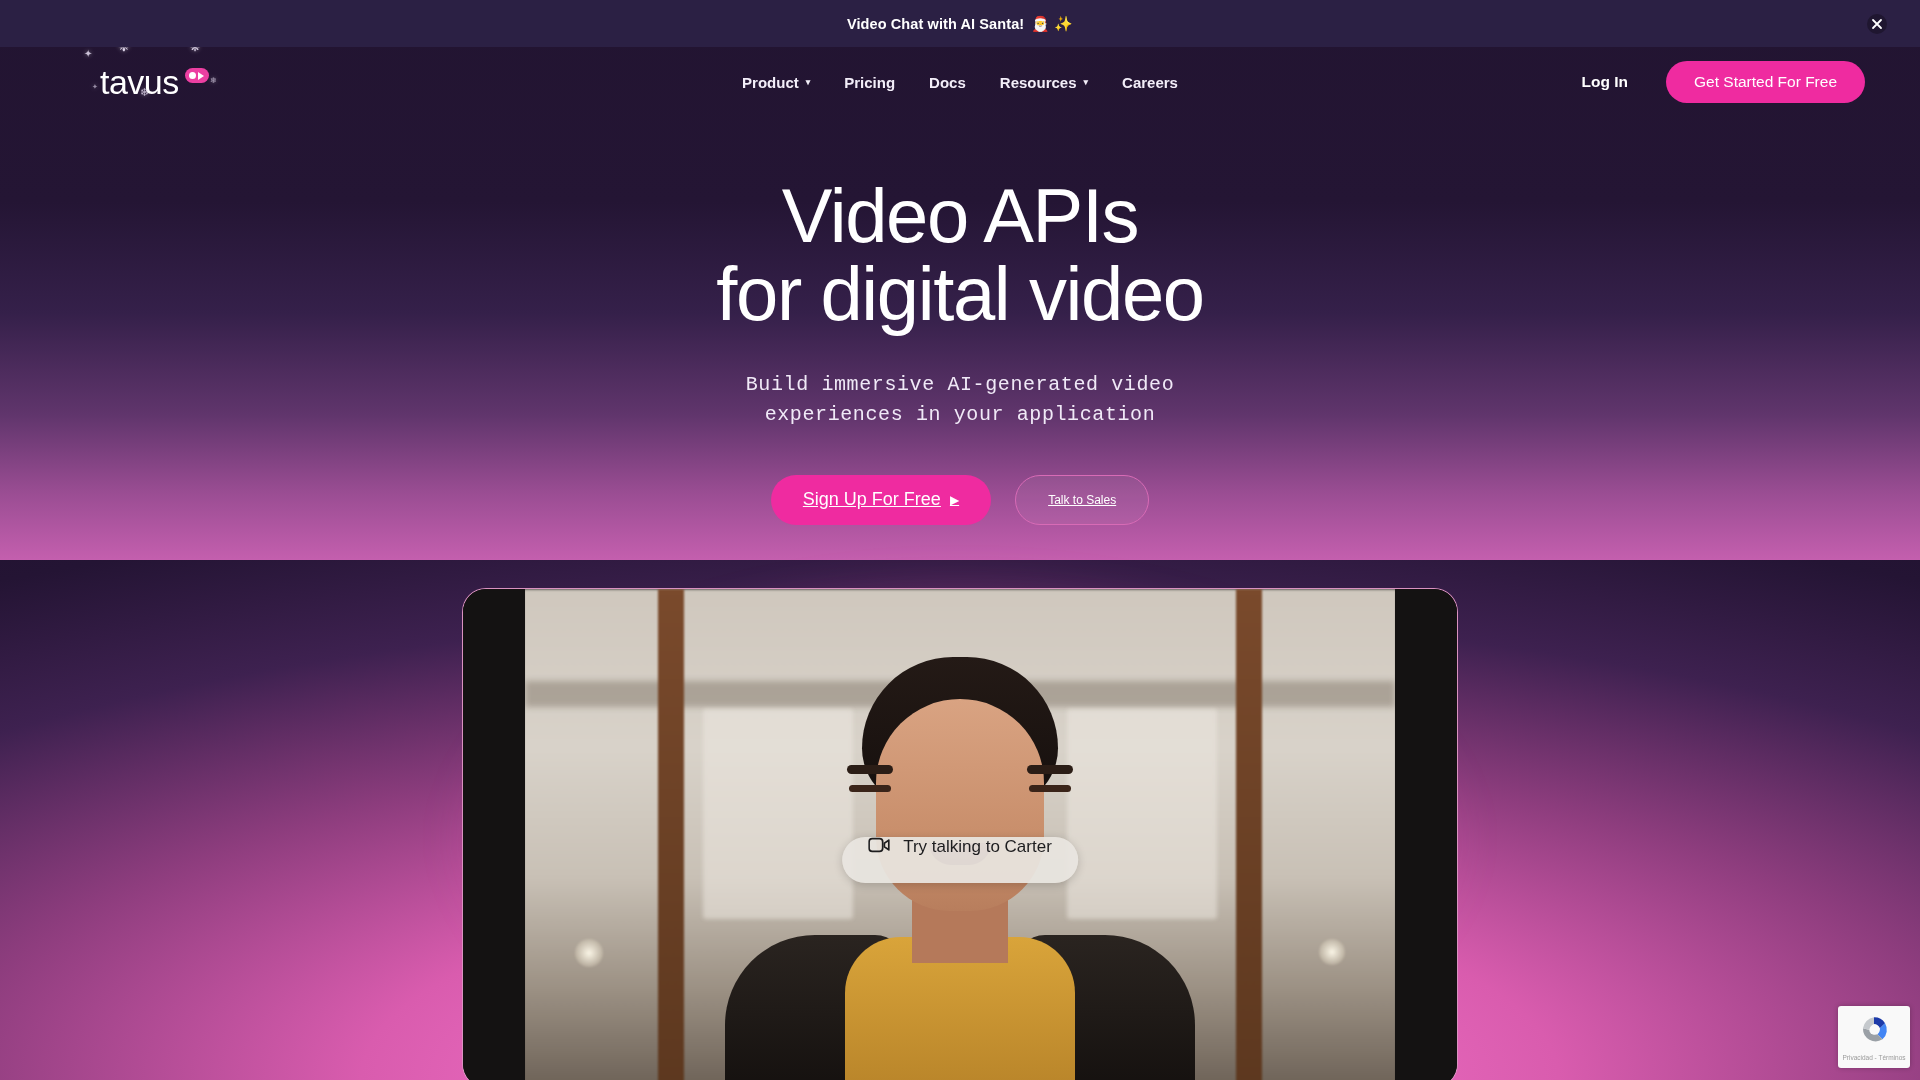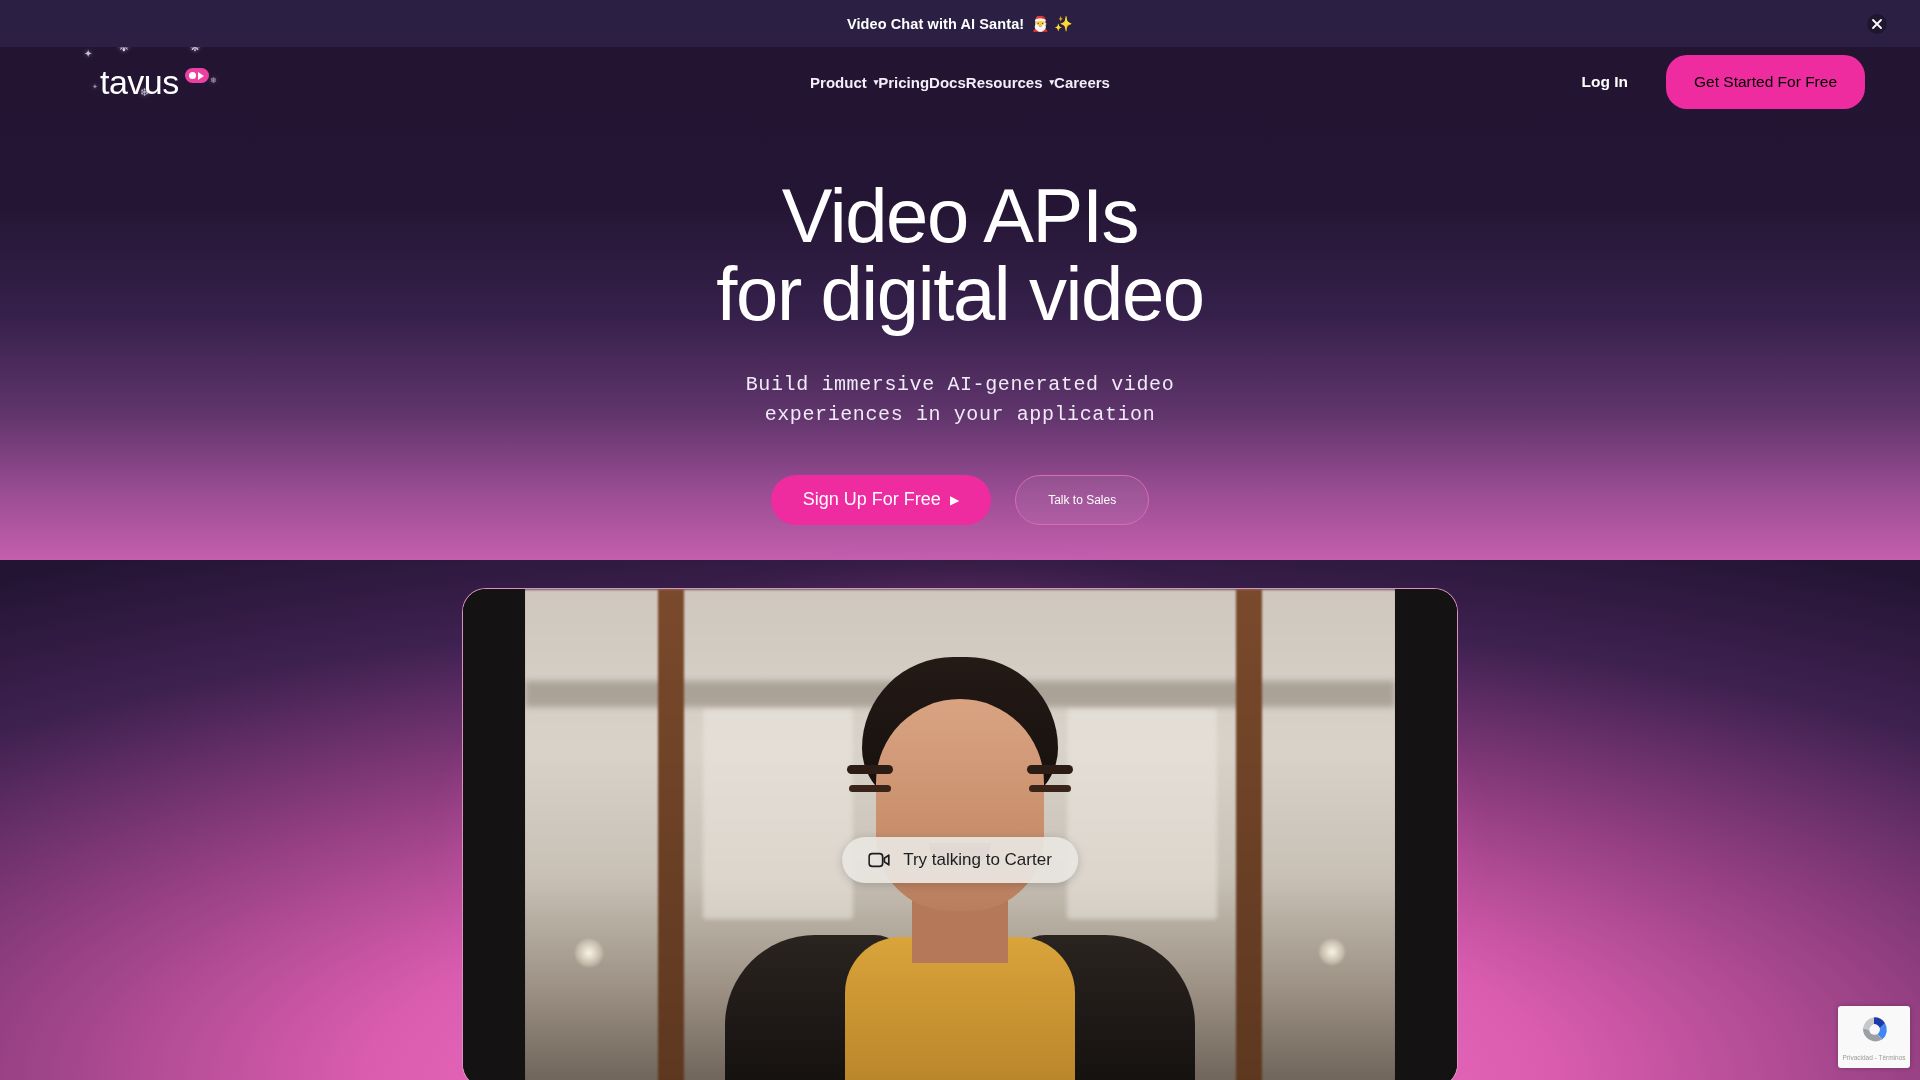--- a/index.html
+++ b/index.html
@@ -80,41 +80,41 @@
   }
   .snow.s1 { left:-16px; top:-16px; font-size:10px; opacity:.85; }
   .snow.s2 { left:18px; top:-26px; font-size:14px; opacity:.95; }
   .snow.s3 { left:90px; top:-24px; font-size:12px; opacity:.9; }
   .snow.s4 { left:40px; top:22px; font-size:11px; opacity:.8; }
   .snow.s5 { left:-8px; top:18px; font-size:7px; opacity:.6; }
   .snow.s6 { left:110px; top:12px; font-size:8px; opacity:.7; }
 
   .nav {
     position:absolute; left:50%; transform:translateX(-50%);
-    display:flex; align-items:flex-start; 
+    display:flex; align-items:flex-start; gap:34px;
   }
   .nav-item {
     font-size:15px; font-weight:bold; color:#f3eef9;
     display:flex; align-items:center; gap:7px;
     cursor:pointer; white-space:nowrap;
     text-decoration:none;
   }
   .caret { font-size:9px; color:#f3eef9; line-height:1; }
 
   .header-right {
     position:absolute; right:55px; display:flex; align-items:center; gap:38px;
   }
   .login-link {
     font-size:15.5px; font-weight:bold; color:#ffffff; cursor:pointer;
     text-decoration:none;
   }
   .cta-pill {
     background:#ef2ba0;
-    color:#000000; font-size:15.5px; font-weight:normal;
-    padding:0 28px; height:54px; border-radius:21px;
+    color:#ffffff; font-size:15.5px; font-weight:normal;
+    padding:0 28px; height:42px; border-radius:21px;
     display:flex; align-items:center; justify-content:center;
     cursor:pointer; border:none; white-space:nowrap;
     font-family:"Liberation Sans", sans-serif;
   }
 
   
   .hero {
     position:absolute; left:0; top:117px; width:1920px;
     display:flex; flex-direction:column; align-items:center;
     z-index:10;
@@ -124,21 +124,21 @@
     font-size:76px; line-height:1.03; font-weight:400;
     color:#ffffff; text-align:center; letter-spacing:-1.4px;
   }
   .hero-sub {
     margin-top:36px;
     font-family:"Liberation Mono", monospace;
     font-size:20px; line-height:1.5; color:#f0e9f7;
     text-align:center; letter-spacing:0.6px;
   }
   .hero-actions {
-    margin-top:45px; display:flex; align-items:center; gap:24px;
+    margin-top:45px; display:flex; align-items:center; gap:24px;text-decoration:underline;
   }
   .btn-primary {
     background:#ef2ba0; color:#fff;
     font-size:18px; height:50px; padding:0 32px; border-radius:25px;
     display:flex; align-items:center; gap:9px; cursor:pointer; border:none;
     font-family:"Liberation Sans", sans-serif;
   }
   .btn-primary .play { font-size:12px; line-height:1; }
   .btn-secondary {
     background:rgba(255,255,255,0.05);
@@ -257,21 +257,21 @@
     background:linear-gradient(180deg,#2a2420,#15110f);
     border-radius:30px 90px 0 0;
   }
 
   .try-pill {
     position:absolute; left:50%; transform:translateX(-50%);
     top:248px;
     background:rgba(232,229,224,0.93);
     color:#1d1d1f;
     height:46px; padding:0 26px; border-radius:23px;
-    display:flex; align-items:center; gap:13px;
+    display:flex; align-items:flex-start; gap:13px;
     font-size:17px; cursor:pointer; z-index:5;
     box-shadow:0 2px 10px rgba(0,0,0,0.18);
   }
   .try-pill svg { display:block; }
 
   
   .recaptcha {
     position:absolute; right:10px; bottom:12px;
     width:72px; height:62px; background:#f9f9f9;
     border-radius:3px; box-shadow:0 0 5px rgba(0,0,0,0.25);

